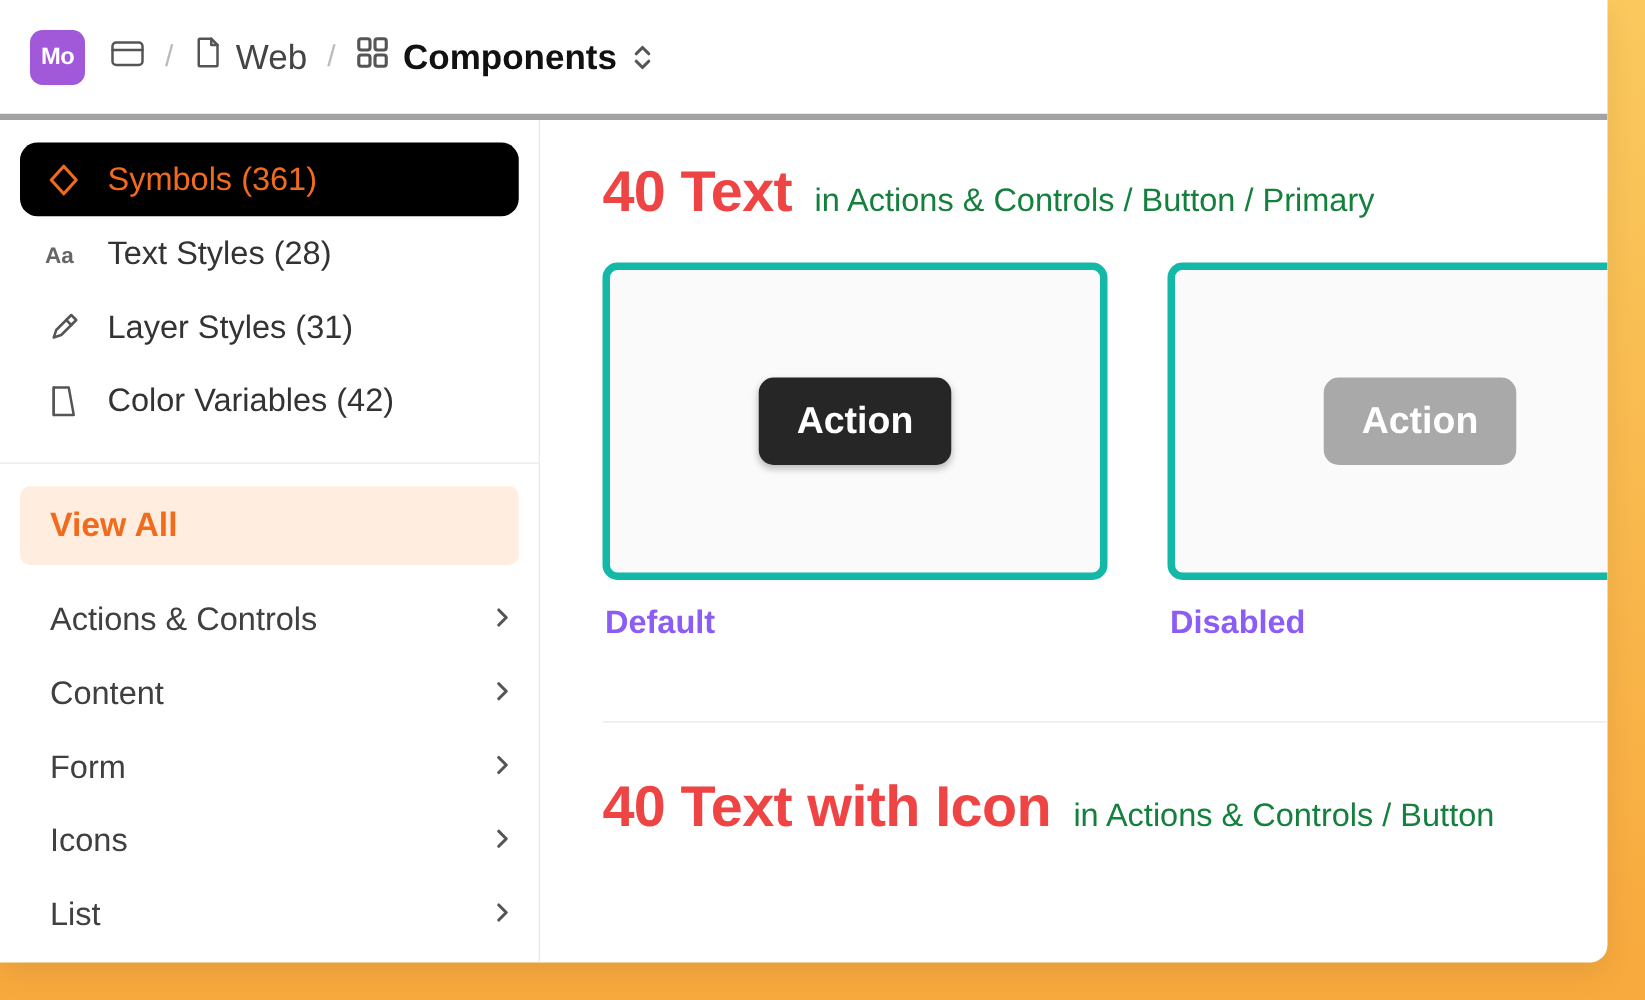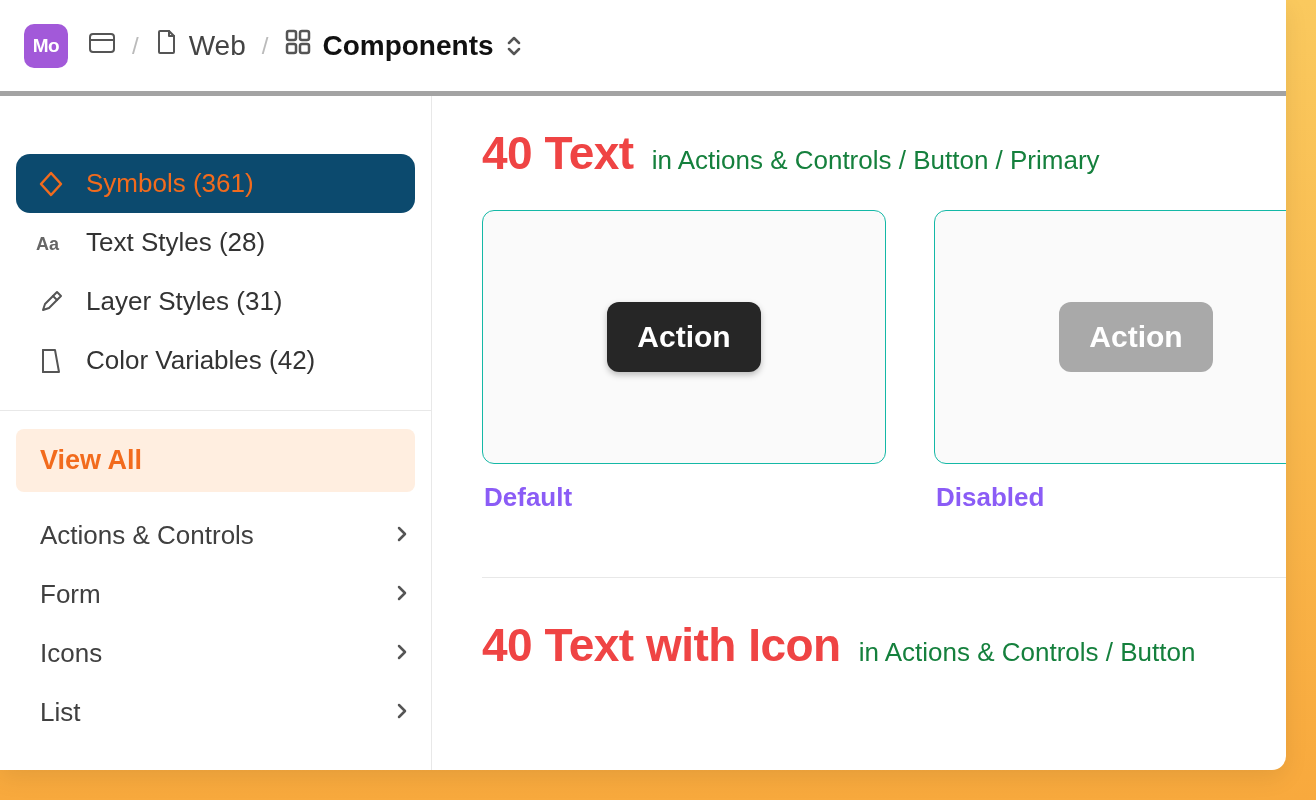--- a/index.html
+++ b/index.html
@@ -73,21 +73,21 @@
     align-items: center;
     gap: 20px;
     padding: 14px 20px;
     border-radius: 14px;
     font-size: 26px;
     color: #333;
     cursor: pointer;
     font-weight: 500;
   }
   .sb-item .sb-icon { width: 30px; height: 30px; display:flex; align-items:center; justify-content:center; flex: 0 0 30px; }
-  .sb-item.active { background: #0c4a6e; color: #f26b1d; margin-top: 40px; }
+  .sb-item.active { background: #000000; color: #f26b1d; }
   .sb-item.active svg .icon-stroke { stroke: #f26b1d; }
   .sb-divider { height: 1px; background: #e8e8e8; margin: 6px -16px 18px -16px; }
   .sb-cat {
     display: flex;
     align-items: center;
     justify-content: space-between;
     padding: 14px 6px 14px 24px;
     font-size: 26px;
     color: #404040;
     cursor: pointer;
@@ -130,21 +130,21 @@
   }
   .cards {
     display: flex;
     gap: 48px;
   }
   .card-wrap { display: flex; flex-direction: column; gap: 18px; }
   .card {
     width: 404px;
     height: 254px;
     background: #fafafa;
-    border: 1px solid #14b8a6;
+    border: 6px solid #14b8a6;
     border-radius: 12px;
     display: flex;
     align-items: center;
     justify-content: center;
   }
   .btn {
     padding: 18px 30px;
     border-radius: 12px;
     font-size: 30px;
     font-weight: 700;
@@ -264,20 +264,26 @@
 
       <div class="sb-viewall">View All</div>
 
       <div class="sb-cat">
         <span>Actions &amp; Controls</span>
         <span class="chev"><svg width="14" height="20" viewBox="0 0 14 20">
               <path class="icon-stroke thick" stroke="#999" d="M4 4l6 6-6 6"></path>
             </svg></span>
       </div>
       <div class="sb-cat">
+        <span>Content</span>
+        <span class="chev"><svg width="14" height="20" viewBox="0 0 14 20">
+              <path class="icon-stroke thick" stroke="#999" d="M4 4l6 6-6 6"></path>
+            </svg></span>
+      </div>
+      <div class="sb-cat">
         <span>Form</span>
         <span class="chev"><svg width="14" height="20" viewBox="0 0 14 20">
               <path class="icon-stroke thick" stroke="#999" d="M4 4l6 6-6 6"></path>
             </svg></span>
       </div>
       <div class="sb-cat">
         <span>Icons</span>
         <span class="chev"><svg width="14" height="20" viewBox="0 0 14 20">
               <path class="icon-stroke thick" stroke="#999" d="M4 4l6 6-6 6"></path>
             </svg></span>

